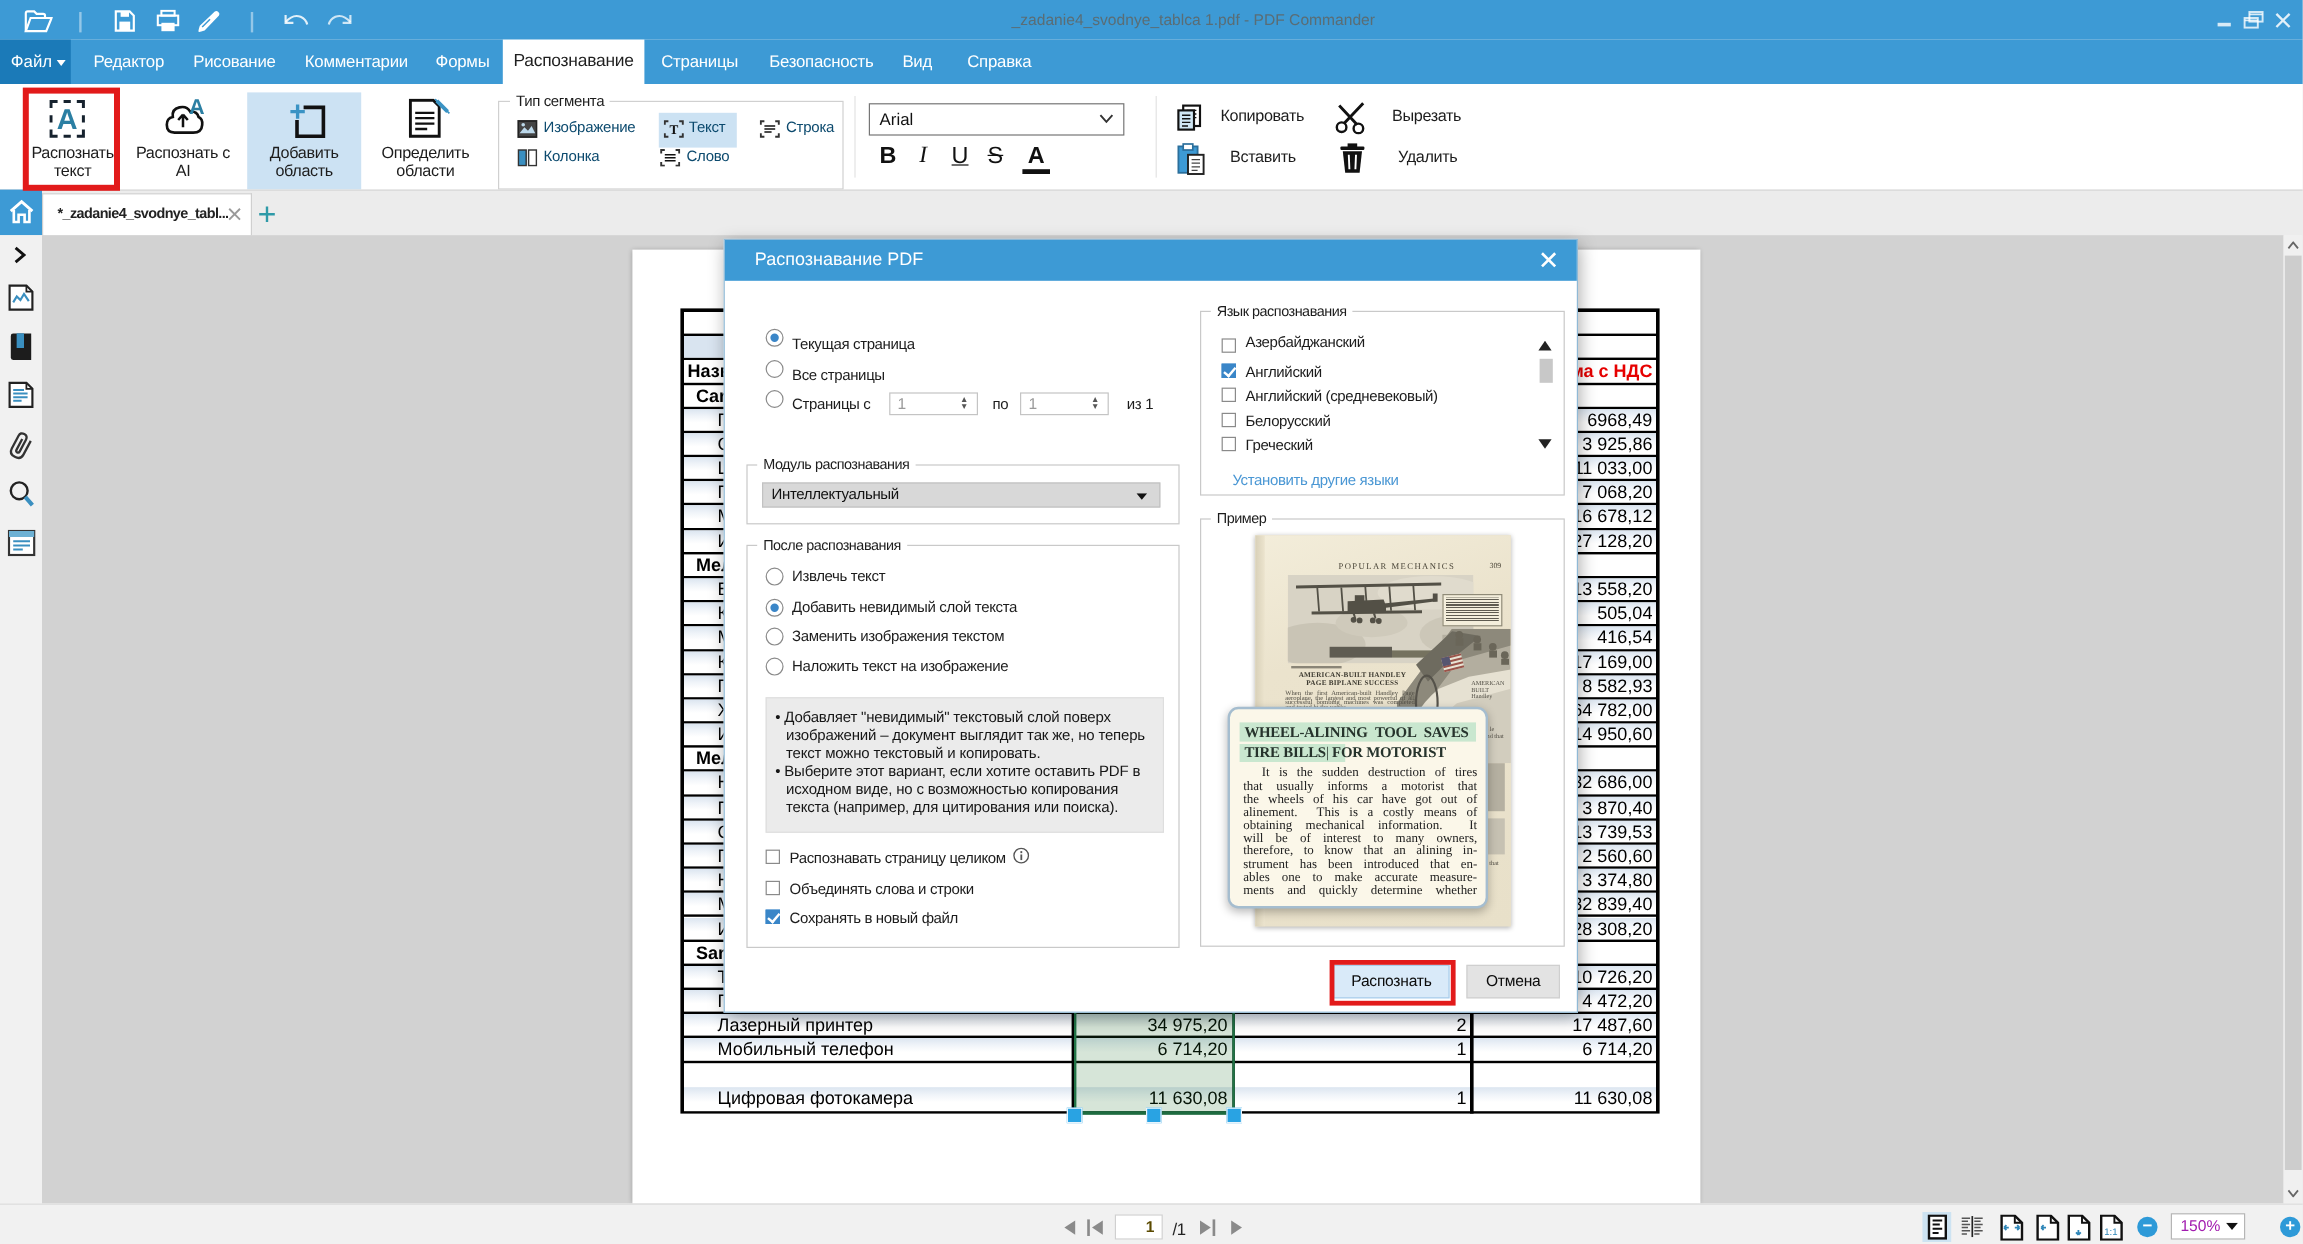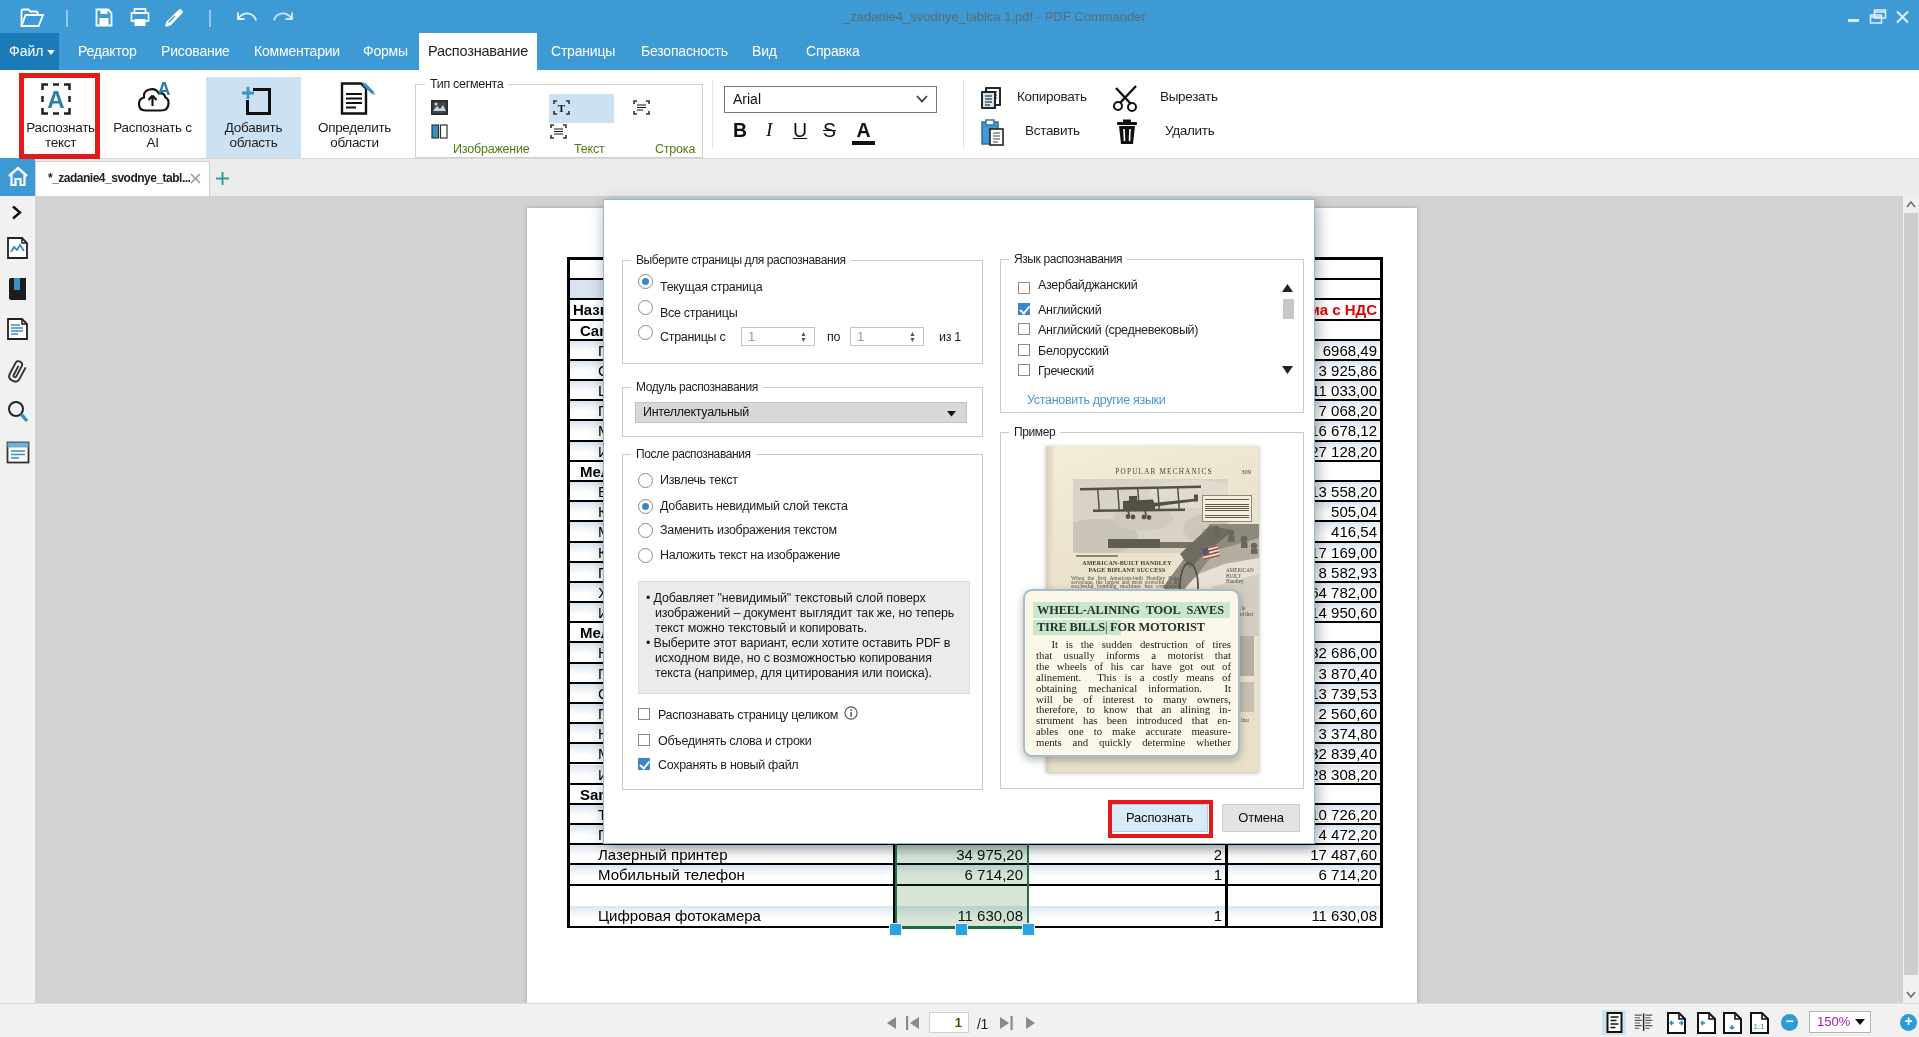--- a/index.html
+++ b/index.html
@@ -15,21 +15,21 @@
 #wintitle{position:absolute;left:843px;top:0;width:420px;height:33px;line-height:33px;color:#5a6d75;font-size:13px;}
 
 #ribbon{left:0;top:70px;width:1919px;height:88px;background:#fff;}
 .rlabel{position:absolute;font-size:13.5px;letter-spacing:-0.3px;color:#1d1d1d;text-align:center;line-height:14.5px;}
 .vsep{position:absolute;top:80px;height:68px;width:1px;background:#e3e3e3;}
 #redbox1{left:19px;top:73px;width:81px;height:86px;border:5px solid #e21a1a;z-index:50;}
 #addareabtn{left:206px;top:77px;width:95px;height:81px;background:#cce2f3;}
 #segbox{left:415px;top:84px;width:288px;height:74px;border:1px solid #d0d0d0;}
 #seglegend{position:absolute;left:9px;top:-8px;background:#fff;padding:0 5px;font-size:12.5px;letter-spacing:-0.3px;color:#1d1d1d;}
 #textsel{position:absolute;left:133px;top:9px;width:65px;height:29px;background:#cce2f3;}
-.segitem{position:absolute;font-size:12.5px;letter-spacing:-0.2px;color:#4d7c0f;margin-top:43px;}
+.segitem{position:absolute;font-size:12.5px;letter-spacing:-0.2px;color:#0c4a6e;}
 #fontbox{left:724px;top:86px;width:213px;height:27px;border:1px solid #767676;background:#fff;font-size:14px;color:#111;line-height:25px;padding-left:8px;}
 
 #tabbar{left:0;top:158px;width:1919px;height:38px;background:#ececec;border-top:1px solid #d8d8d8;}
 #homebtn{left:0;top:158px;width:35px;height:38px;background:#3d9ad5;}
 #doctab{left:35px;top:161px;width:175px;height:35px;background:#fff;border:1px solid #cfcfcf;border-bottom:none;font-size:12px;letter-spacing:-0.5px;font-weight:bold;color:#222;line-height:33px;padding-left:12px;padding-right:26px;overflow:hidden;white-space:nowrap;}
 
 #sidebar{left:0;top:196px;width:35px;height:807px;background:#f1f1f1;}
 #canvas{left:35px;top:196px;width:1868px;height:807px;background:#d2d2d2;}
 #page{left:527px;top:208px;width:890px;height:795px;background:#fff;box-shadow:0 0 4px rgba(0,0,0,0.25);}
 #vscroll{left:1903px;top:196px;width:16px;height:807px;background:#f0f0f0;}
@@ -488,24 +488,26 @@
 </div>
 <div class="abs" id="colsep1"></div>
 <div class="abs" id="colsep2"></div>
 <div class="abs" id="colsep3"></div>
 <div class="abs" id="greensel"></div>
 <div class="handle" style="left:889px;top:923px;"></div>
 <div class="handle" style="left:955px;top:923px;"></div>
 <div class="handle" style="left:1022px;top:923px;"></div>
 
 <div class="abs" id="dlg">
-
-<div class="gbox" style="left:18px;top:60px;width:361px;height:104px;">
-      <span class="glabel">Выберите страницы для распознавания</span>
-    </div>
+<div id="dlghead">Распознавание PDF<span style="position:absolute;right:16px;top:9px;">
+        <svg width="15" height="15" viewBox="0 0 15 15">
+          <path d="M2 2 L13 13 M13 2 L2 13" stroke="#fff" stroke-width="2.2"></path>
+        </svg>
+      </span></div>
+
 <div class="radio sel" style="left:34px;top:74px;"></div>
 <div class="dtext" style="left:56px;top:78px;">Текущая страница</div>
 <div class="radio" style="left:34px;top:100px;"></div>
 <div class="dtext" style="left:56px;top:104px;">Все страницы</div>
 <div class="radio" style="left:34px;top:125px;"></div>
 <div class="dtext" style="left:56px;top:128px;">Страницы с</div>
 <div class="spin" style="left:137px;top:127px;">1<span class="spinarr" style="right:7px;top:2px;">▲</span><span class="spinarr" style="right:7px;bottom:2px;">▼</span></div>
 <div class="dtext" style="left:223px;top:128px;">по</div>
 <div class="spin" style="left:246px;top:127px;">1<span class="spinarr" style="right:7px;top:2px;">▲</span><span class="spinarr" style="right:7px;bottom:2px;">▼</span></div>
 <div class="dtext" style="left:335px;top:128px;">из 1</div>

